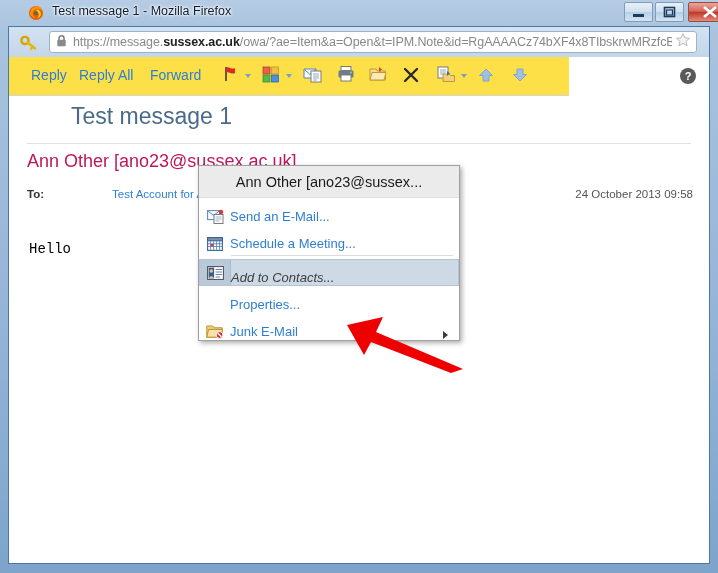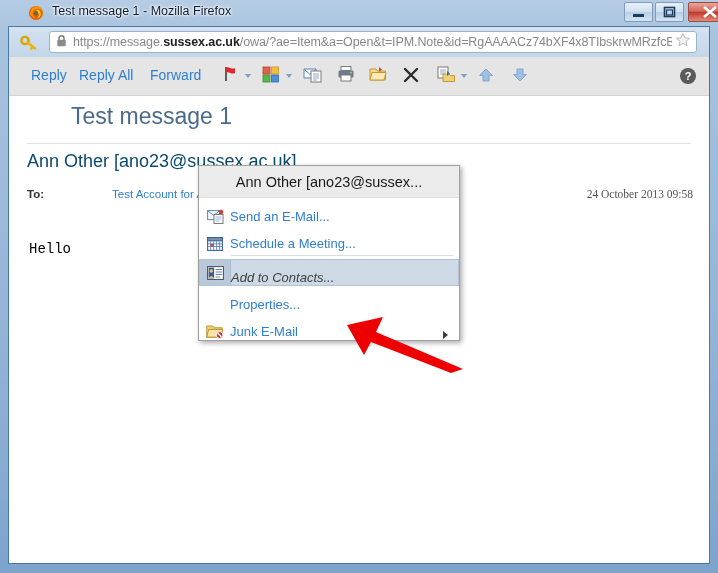--- a/index.html
+++ b/index.html
@@ -99,23 +99,23 @@
     position: absolute;
     left: 9px; top: 57px;
     width: 700px; height: 506px;
     background: #ffffff;
     overflow: hidden;
   }
 
   
   #owa-toolbar {
     position: absolute;
-    left: 0; top: 0; width: 700px; height: 38px;
+    left: 0; top: 0; width: 560px; height: 38px;
     border-bottom: 1px solid #d4d4d4;
-    background: #e5e5e5;
+    background: #fde047;
   }
   .tb-link {
     position: absolute; top: 10px;
     font-size: 14px; color: #2f7fd1;
     cursor: pointer; white-space: nowrap;
   }
   #tb-reply { left: 22px; }
   #tb-replyall { left: 70px; }
   #tb-forward { left: 141px; }
   .tb-icon {
@@ -138,35 +138,35 @@
     font-size: 23px; color: #4a6a8a; font-weight: normal;
     white-space: nowrap;
     margin-left: 42px;
   }
   #hdr-rule {
     position: absolute; left: 18px; top: 86px;
     width: 664px; height: 1px; background: #e0e0e0;
   }
   #from-line {
     position: absolute; left: 18px; top: 94px;
-    font-size: 18px; color: #0c4a6e; white-space: nowrap;
+    font-size: 18px; color: #be185d; white-space: nowrap;
     cursor: pointer;
   }
   #to-label {
     position: absolute; left: 18px; top: 131px;
     font-size: 11.5px; color: #333333; font-weight: bold;
   }
   #to-value {
     position: absolute; left: 103px; top: 131px;
     font-size: 11.5px; color: #2f7fd1; white-space: nowrap;
     cursor: pointer;
   }
   #msg-date {
     position: absolute; right: 16px; top: 131px;
-    font-size: 11.5px; color: #555555; white-space: nowrap; font-family: Liberation Serif, serif;
+    font-size: 11.5px; color: #555555; white-space: nowrap;
   }
   #msg-body {
     position: absolute; left: 20px; top: 184px;
     font-family: "Liberation Mono", "DejaVu Sans Mono", monospace;
     font-size: 14px; color: #000000;
   }
 
   
   #ctxmenu {
     position: absolute;

